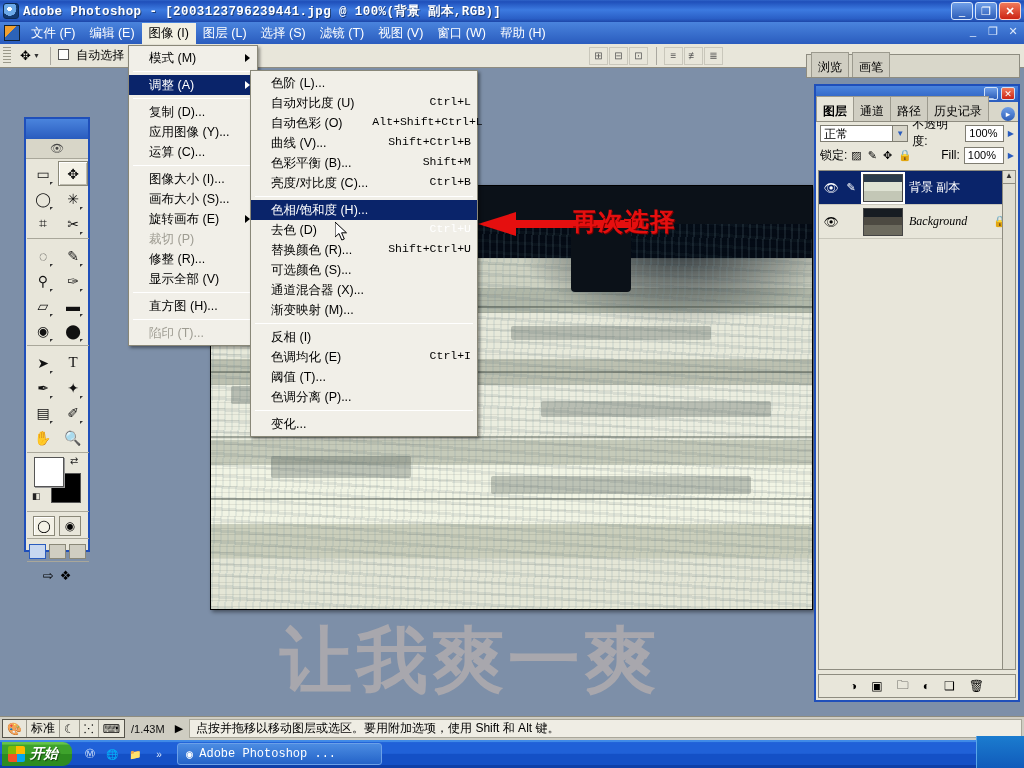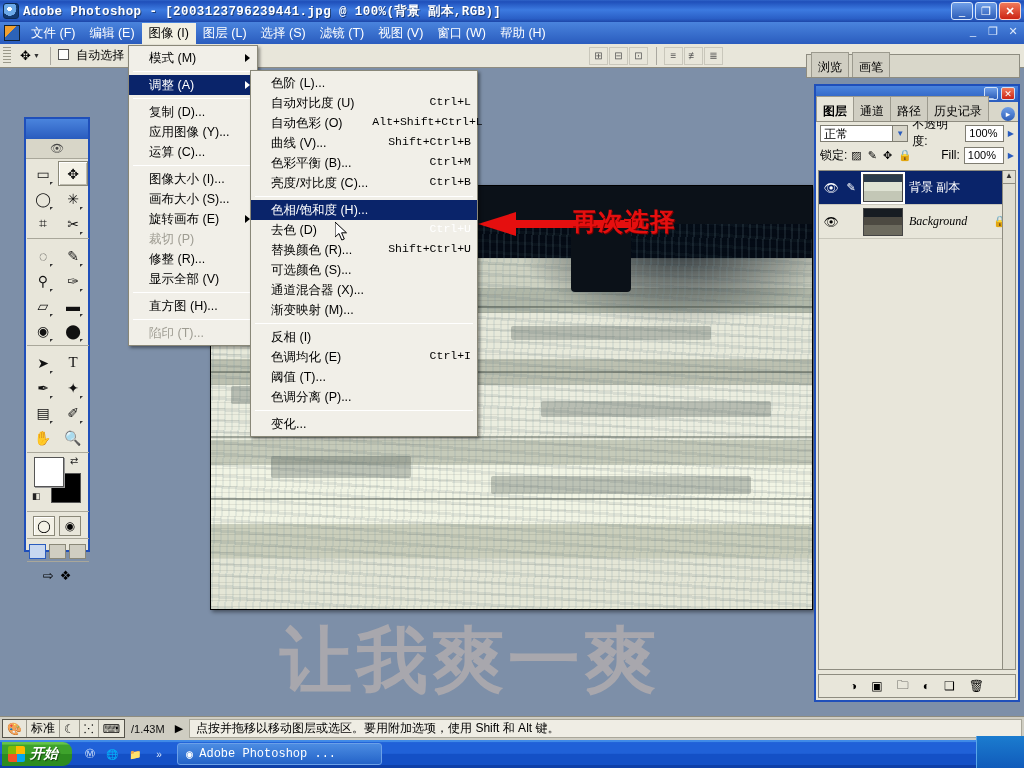--- a/index.html
+++ b/index.html
@@ -436,21 +436,21 @@
     <div class="mi">
       <span>自动对比度 (U)</span>
       <span class="sc">Alt+Shift+Ctrl+L</span>
     </div>
     <div class="mi">
       <span>自动色彩 (O)</span>
       <span class="sc">Shift+Ctrl+B</span>
     </div>
     <div class="mi">
       <span>曲线 (V)...</span>
-      <span class="sc">Ctrl+M</span>
+      <span class="sc">Shift+M</span>
     </div>
     <div class="mi">
       <span>色彩平衡 (B)...</span>
       <span class="sc">Ctrl+B</span>
     </div>
     <div class="mi">
       <span>亮度/对比度 (C)...</span>
     </div>
     <div class="mdiv"></div>
     <div class="mi hl">

